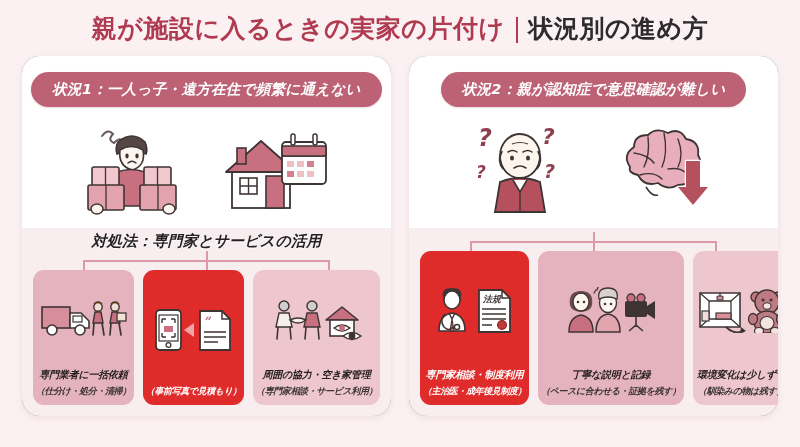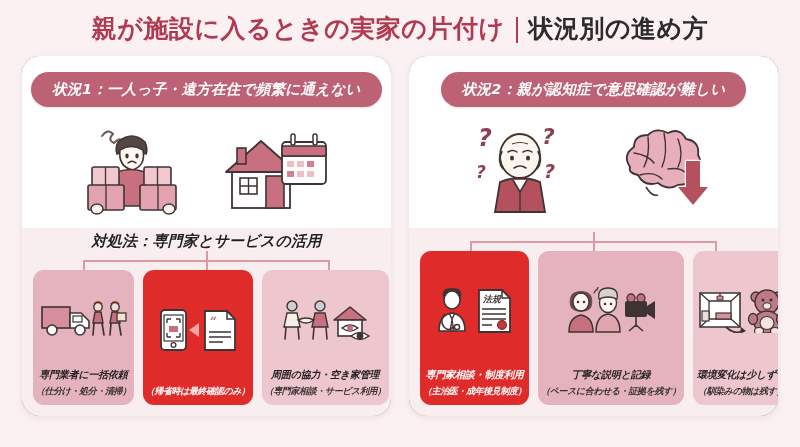--- a/index.html
+++ b/index.html
@@ -327,21 +327,21 @@
                 <path d="M34 22 l10 -7 v14 z" fill="#f3a4a4"></path>
               </g>
               <g>
                 <path d="M50 3 h22 l8 8 v31 h-30 z" fill="#ffffff" stroke="#3f3434" stroke-width="1.8"></path>
                 <path d="M72 3 v8 h8" fill="none" stroke="#3f3434" stroke-width="1.5"></path>
                 <text x="55" y="18" font-family="'DejaVu Serif',serif" font-size="12" font-weight="bold" fill="#c8707f">“</text>
                 <path d="M54 24 h22 M54 29 h22 M54 34 h14" stroke="#3f3434" stroke-width="1.4"></path>
               </g>
             </svg>
           </span>
-          <span class="card-sub">（帰省時は最終確認のみ）</span>
+          <span class="card-sub">（事前写真で見積もり）</span>
         </div>
 
         <div class="card soft">
           <span class="card-icons">
             <svg width="92" height="44" viewBox="0 0 92 44">
               <g>
                 <circle cx="13" cy="8" r="5" fill="#cfcfcf" stroke="#3f3434" stroke-width="1.4"></circle>
                 <path d="M8 15 h10 l3 14 h-16 z" fill="#f5f1ea" stroke="#3f3434" stroke-width="1.4"></path>
                 <path d="M7 29 l-1 12 M19 29 l1 12" stroke="#3f3434" stroke-width="1.6" stroke-linecap="round"></path>
                 <circle cx="41" cy="8" r="5" fill="#cfcfcf" stroke="#3f3434" stroke-width="1.4"></circle>

